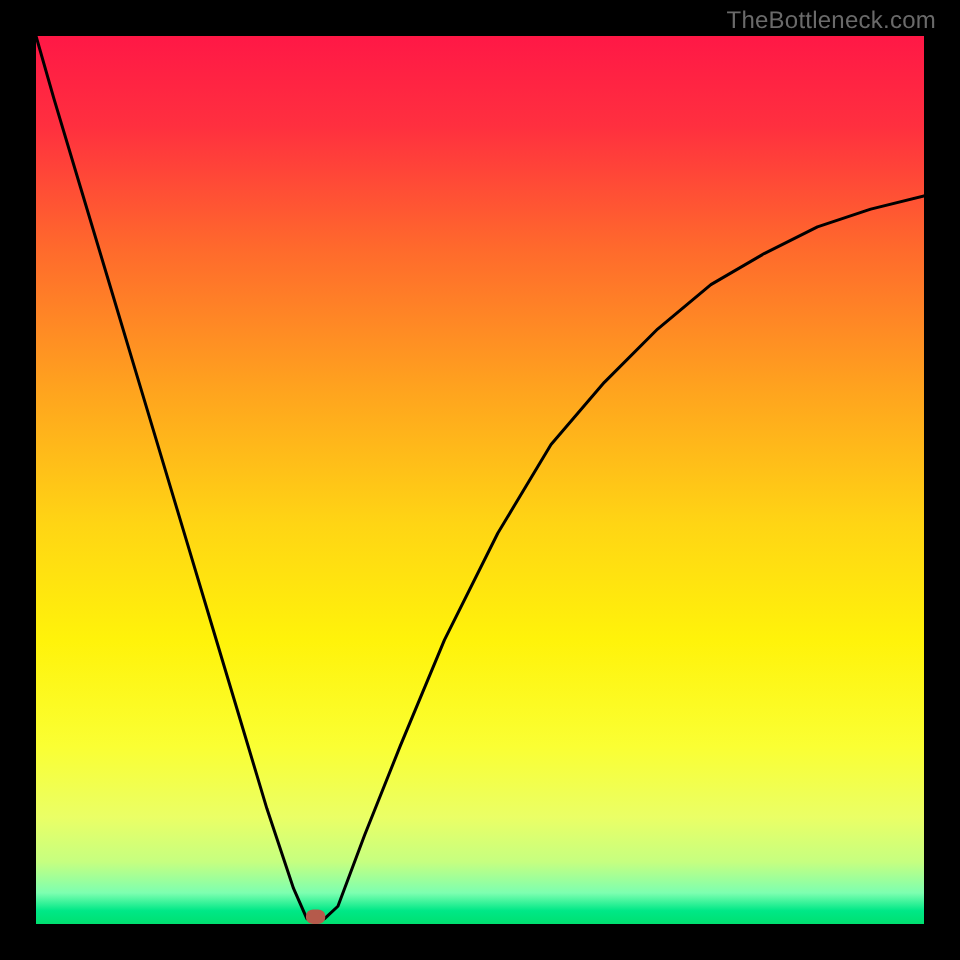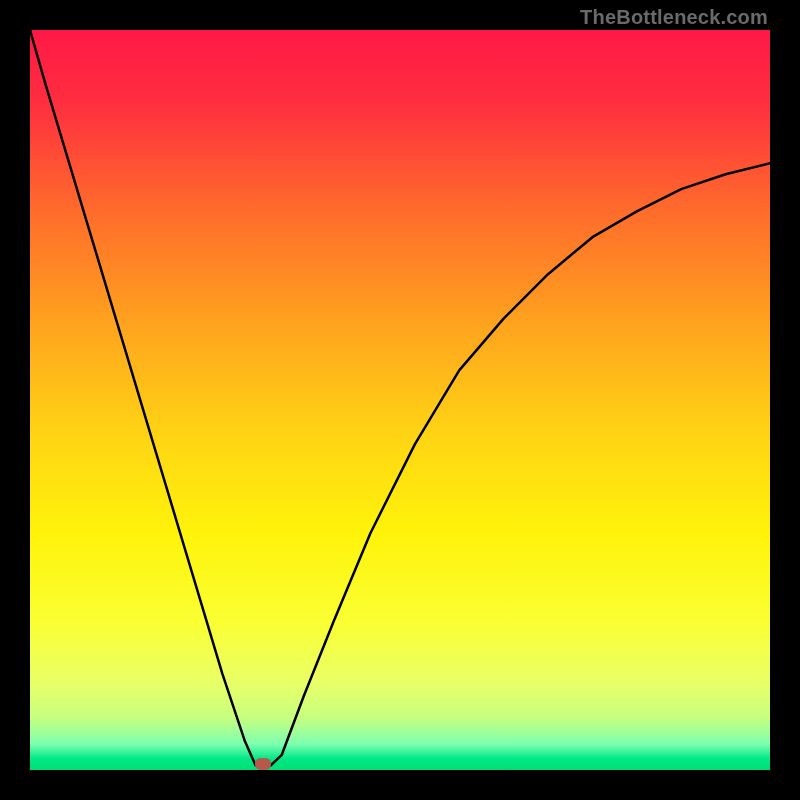--- a/index.html
+++ b/index.html
@@ -35,23 +35,23 @@
   .curve-svg {
     position: absolute;
     left: 0;
     top: 0;
     width: 100%;
     height: 100%;
   }
   .watermark {
     position: absolute;
     top: 6px;
-    right: 32px;
+    right: 20px;
     font-size: 20px;
-    font-weight: 700;
+    font-weight: 400;
     color: #6a6a6a;
     letter-spacing: 0.2px;
     user-select: none;
   }
   .marker {
     position: absolute;
     width: 16px;
     height: 12px;
     border-radius: 6px / 5px;
     background: #b55a4b;

